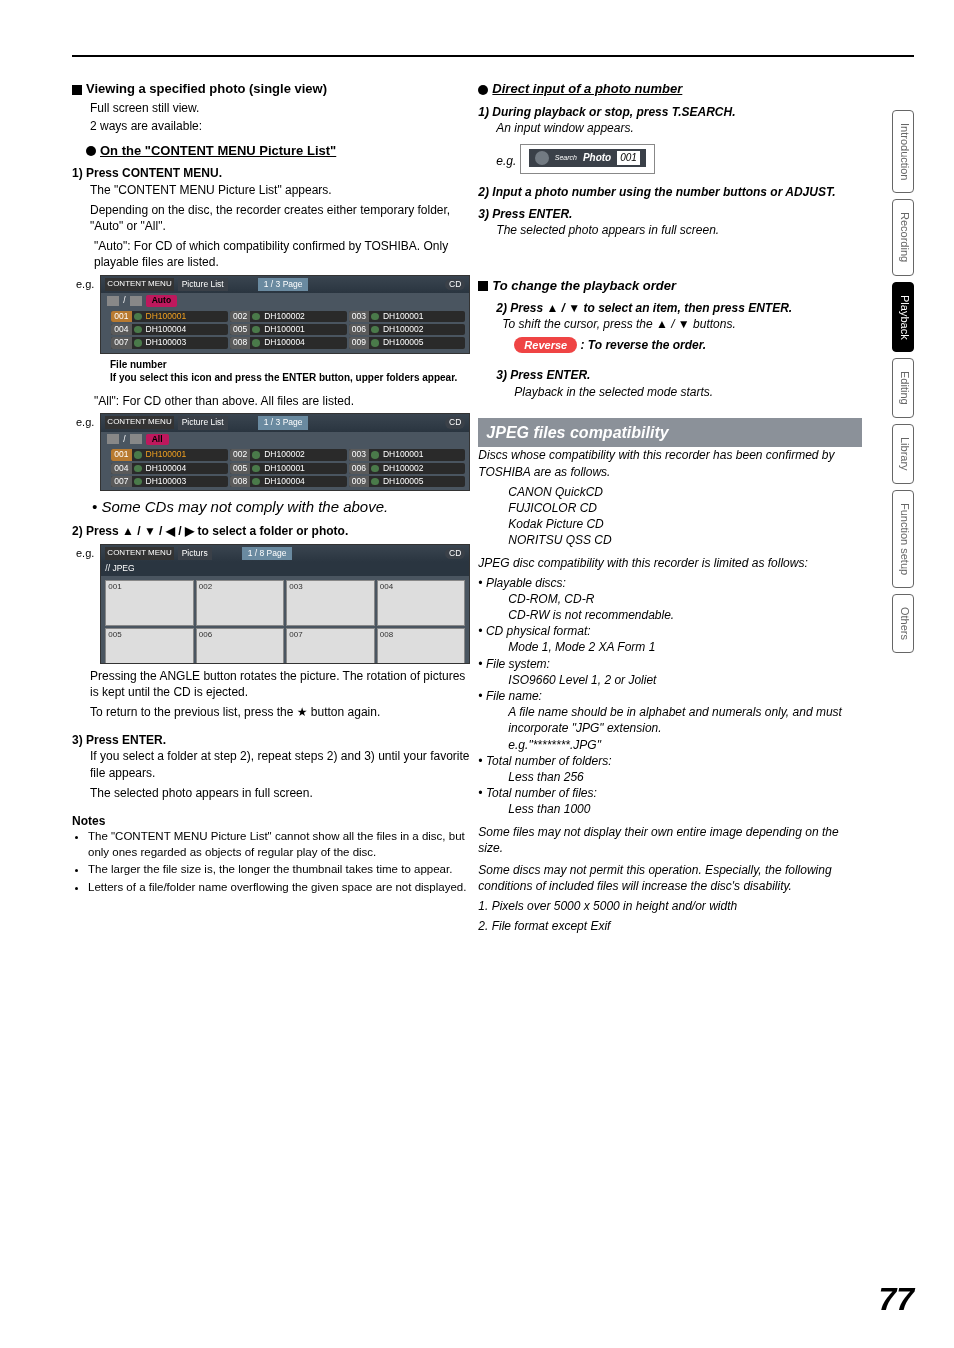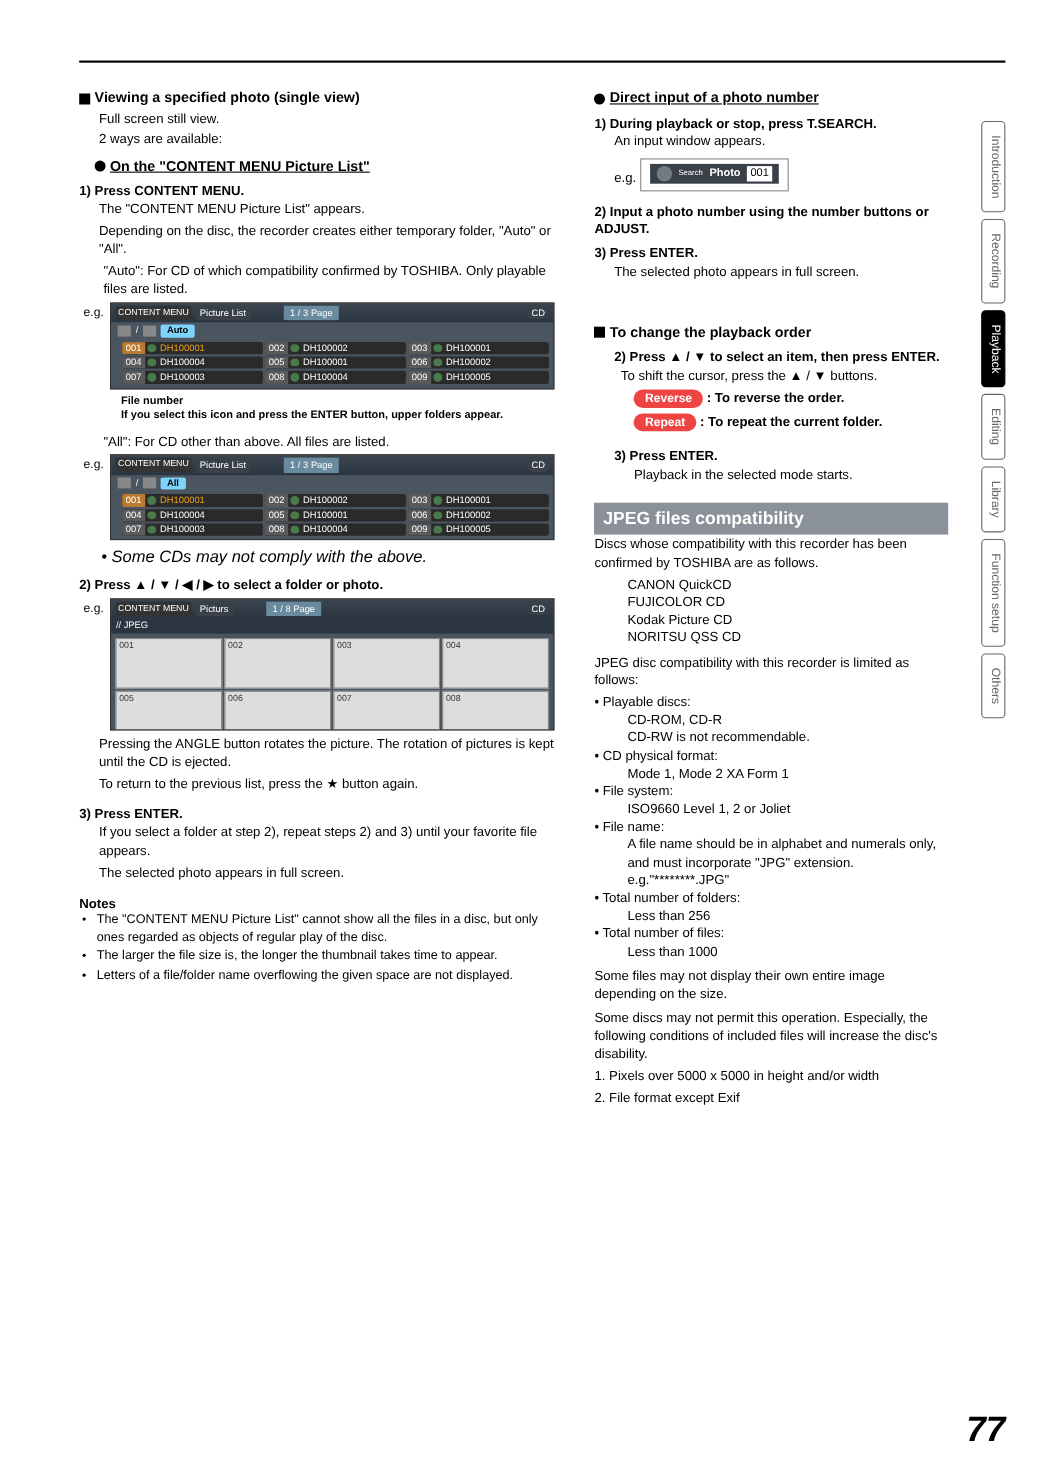--- a/index.html
+++ b/index.html
@@ -1,39 +1,39 @@
 <!DOCTYPE html>
 <html><head>
 <meta charset="utf-8">
 <style>
   * { box-sizing: border-box; margin: 0; padding: 0; }
   body { font-family: Arial, Helvetica, sans-serif; width: 954px; height: 1348px; background: #fff; position: relative; color: #000; }
   .topbar { position: absolute; top: 55px; left: 72px; right: 40px; height: 2px; background: #000; }
-  .content { position: absolute; top: 80px; left: 72px; right: 92px; display: flex; gap: 36px; }
+  .content { position: absolute; top: 80px; left: 72px; right: 92px; display: flex; gap: 8px; }
   .col { flex: 1; font-size: 12px; line-height: 1.35; }
-  .col-right { flex: 1; }
+  .col-right { flex: 1; font-style: italic; }
   .sq { display: inline-block; width: 10px; height: 10px; background: #000; vertical-align: middle; margin-right: 4px; }
   .bullet { display: inline-block; width: 10px; height: 10px; border-radius: 50%; background: #000; vertical-align: middle; margin-right: 4px; }
   .h1 { font-size: 13px; font-weight: bold; margin-bottom: 2px; }
   .u { text-decoration: underline; }
   .sub { margin-left: 18px; margin-bottom: 2px; }
   .step { margin-left: 0; margin-top: 6px; font-weight: bold; font-size: 12px; }
   .step-body { margin-left: 18px; font-weight: normal; }
   .step-body p { margin-bottom: 4px; }
   .eg-row { display: flex; align-items: flex-start; gap: 6px; margin: 4px 0 4px 4px; }
   .eg-label { font-size: 11px; padding-top: 2px; }
-  .pic-list { border: 1px solid #333; background: #4a5560; color: #fff; font-size: 8.5px; width: 404px; }
+  .pic-list { border: 1px solid #333; background: #4a5560; color: #fff; font-size: 8.5px; width: 370px; }
   .pic-head { display: flex; align-items: center; padding: 2px 4px; background: linear-gradient(#3a4550,#2a3540); }
   .pic-head .corner { background: #333; color: #fff; font-size: 8px; padding: 1px 2px; margin-right: 4px; }
   .pic-head .pl { background: #3a4048; padding: 1px 4px; margin-right: 30px; }
   .pic-head .pg { background: #6a8aa0; padding: 1px 6px; margin-right: auto; }
   .pic-head .cd { background: #3a4048; border-radius: 6px; padding: 0 4px; }
   .pic-sub { display: flex; align-items: center; padding: 2px 6px; gap: 4px; }
   .pic-sub .icon { width: 12px; height: 10px; background: #888; display: inline-block; }
-  .pic-sub .txt { background: #7dd3fc; color: #000; padding: 0 6px; border-radius: 2px; font-weight: bold; }
+  .pic-sub .txt { background: #be185d; color: #000; padding: 0 6px; border-radius: 2px; font-weight: bold; }
   .pic-grid { display: grid; grid-template-columns: repeat(3, 1fr); gap: 2px; padding: 2px 4px 4px 10px; }
   .pic-cell { display: flex; background: #2a2a2a; border-radius: 2px; overflow: hidden; }
   .pic-cell .n { background: #5a5a5a; color: #fff; padding: 0 3px; }
   .pic-cell .n.hl { background: #b87a30; }
   .pic-cell .dot { width: 8px; background: #4a7a4a; border-radius: 50%; margin: 2px; }
   .pic-cell .name { padding: 0 2px; flex: 1; }
   .pic-cell .name.hl { color: #f0a020; }
   .caption { font-size: 10px; font-weight: bold; margin-left: 26px; }
   .caption .line { display: block; padding-left: 12px; }
   .caption .note { font-weight: bold; }
@@ -309,24 +309,20 @@
     <div class="h1" style="margin-top:38px;"><span class="sq"></span><span>To change the playback order</span></div>
 
     <div class="step" style="margin-left:18px;">2)  Press ▲ / ▼ to select an item, then press ENTER.</div>
     <div class="step-body" style="margin-left:24px; font-weight:normal;">
       <p>To shift the cursor, press the ▲ / ▼ buttons.</p>
     </div>
     <div class="pill-row" style="margin-left:36px;">
       <span class="pill">Reverse</span>
       <span class="desc">: To reverse the order.</span>
     </div>
-    <div class="pill-row" style="margin-left:36px;">
-      <span class="pill">Repeat</span>
-      <span class="desc">: To repeat the current folder.</span>
-    </div>
 
     <div class="step" style="margin-left:18px; margin-top:14px;">3)  Press ENTER.</div>
     <div class="step-body" style="margin-left:36px;">
       <p>Playback in the selected mode starts.</p>
     </div>
 
     <div class="jpeg-bar">JPEG files compatibility</div>
     <div class="jpeg-body">
       <p>Discs whose compatibility with this recorder has been confirmed by TOSHIBA are as follows.</p>
       <div class="jpeg-list" id="jpeg-discs">

